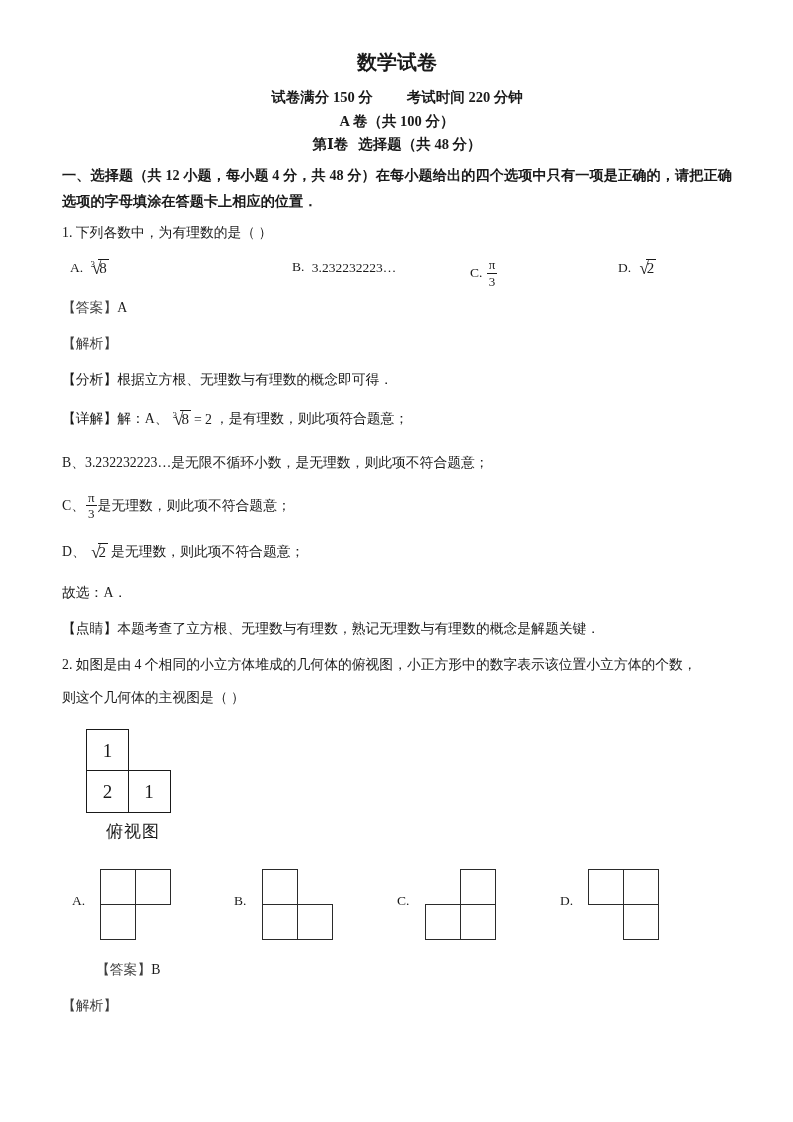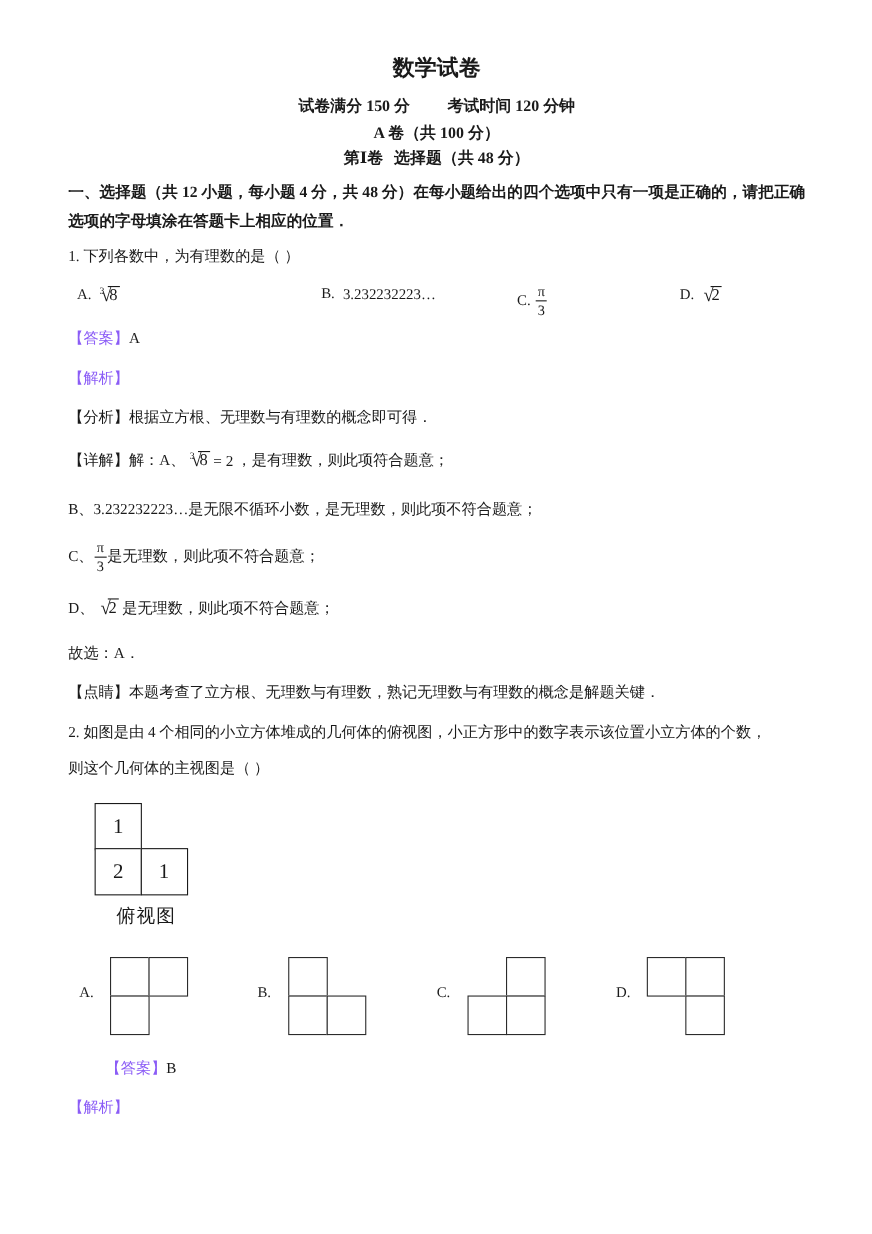--- a/index.html
+++ b/index.html
@@ -79,21 +79,21 @@
   .q-text {
     font-size: 13.8px;
     line-height: 25px;
     margin: 0;
   }
   .spacer-6 { height: 6px; }
   .spacer-10 { height: 10px; }
   .spacer-14 { height: 14px; }
 
   .blue {
-    color: #8b5cf6;
+    color: #404040;
   }
   .sol-line {
     font-size: 13.8px;
     line-height: 25px;
     margin: 0;
     padding: 6px 0 5px 0;
   }
   .sol-line.tall {
     padding: 9px 0 8px 0;
   }
@@ -204,21 +204,21 @@
 </style>
 </head>
 <body>
 
 <div class="page">
   <div class="content">
 
     <h2 class="title-sub">数学试卷</h2>
 
     <p class="line-center">
-      <span>试卷满分 150 分</span><span class="gap"></span><span>考试时间 120 分钟</span>
+      <span>试卷满分 150 分</span><span class="gap"></span><span>考试时间 220 分钟</span>
     </p>
     <p class="line-center vol">A 卷（共 100 分）</p>
     <p class="line-center vol2">
       <span>第Ⅰ卷</span><span class="sp"></span><span>选择题（共 48 分）</span>
     </p>
 
     <div class="spacer-6"></div>
 
     <p class="para bold">一、选择题（共 12 小题，每小题 4 分，共 48 分）在每小题给出的四个选项中只有一项是正确的，请把正确选项的字母填涂在答题卡上相应的位置．</p>
 

